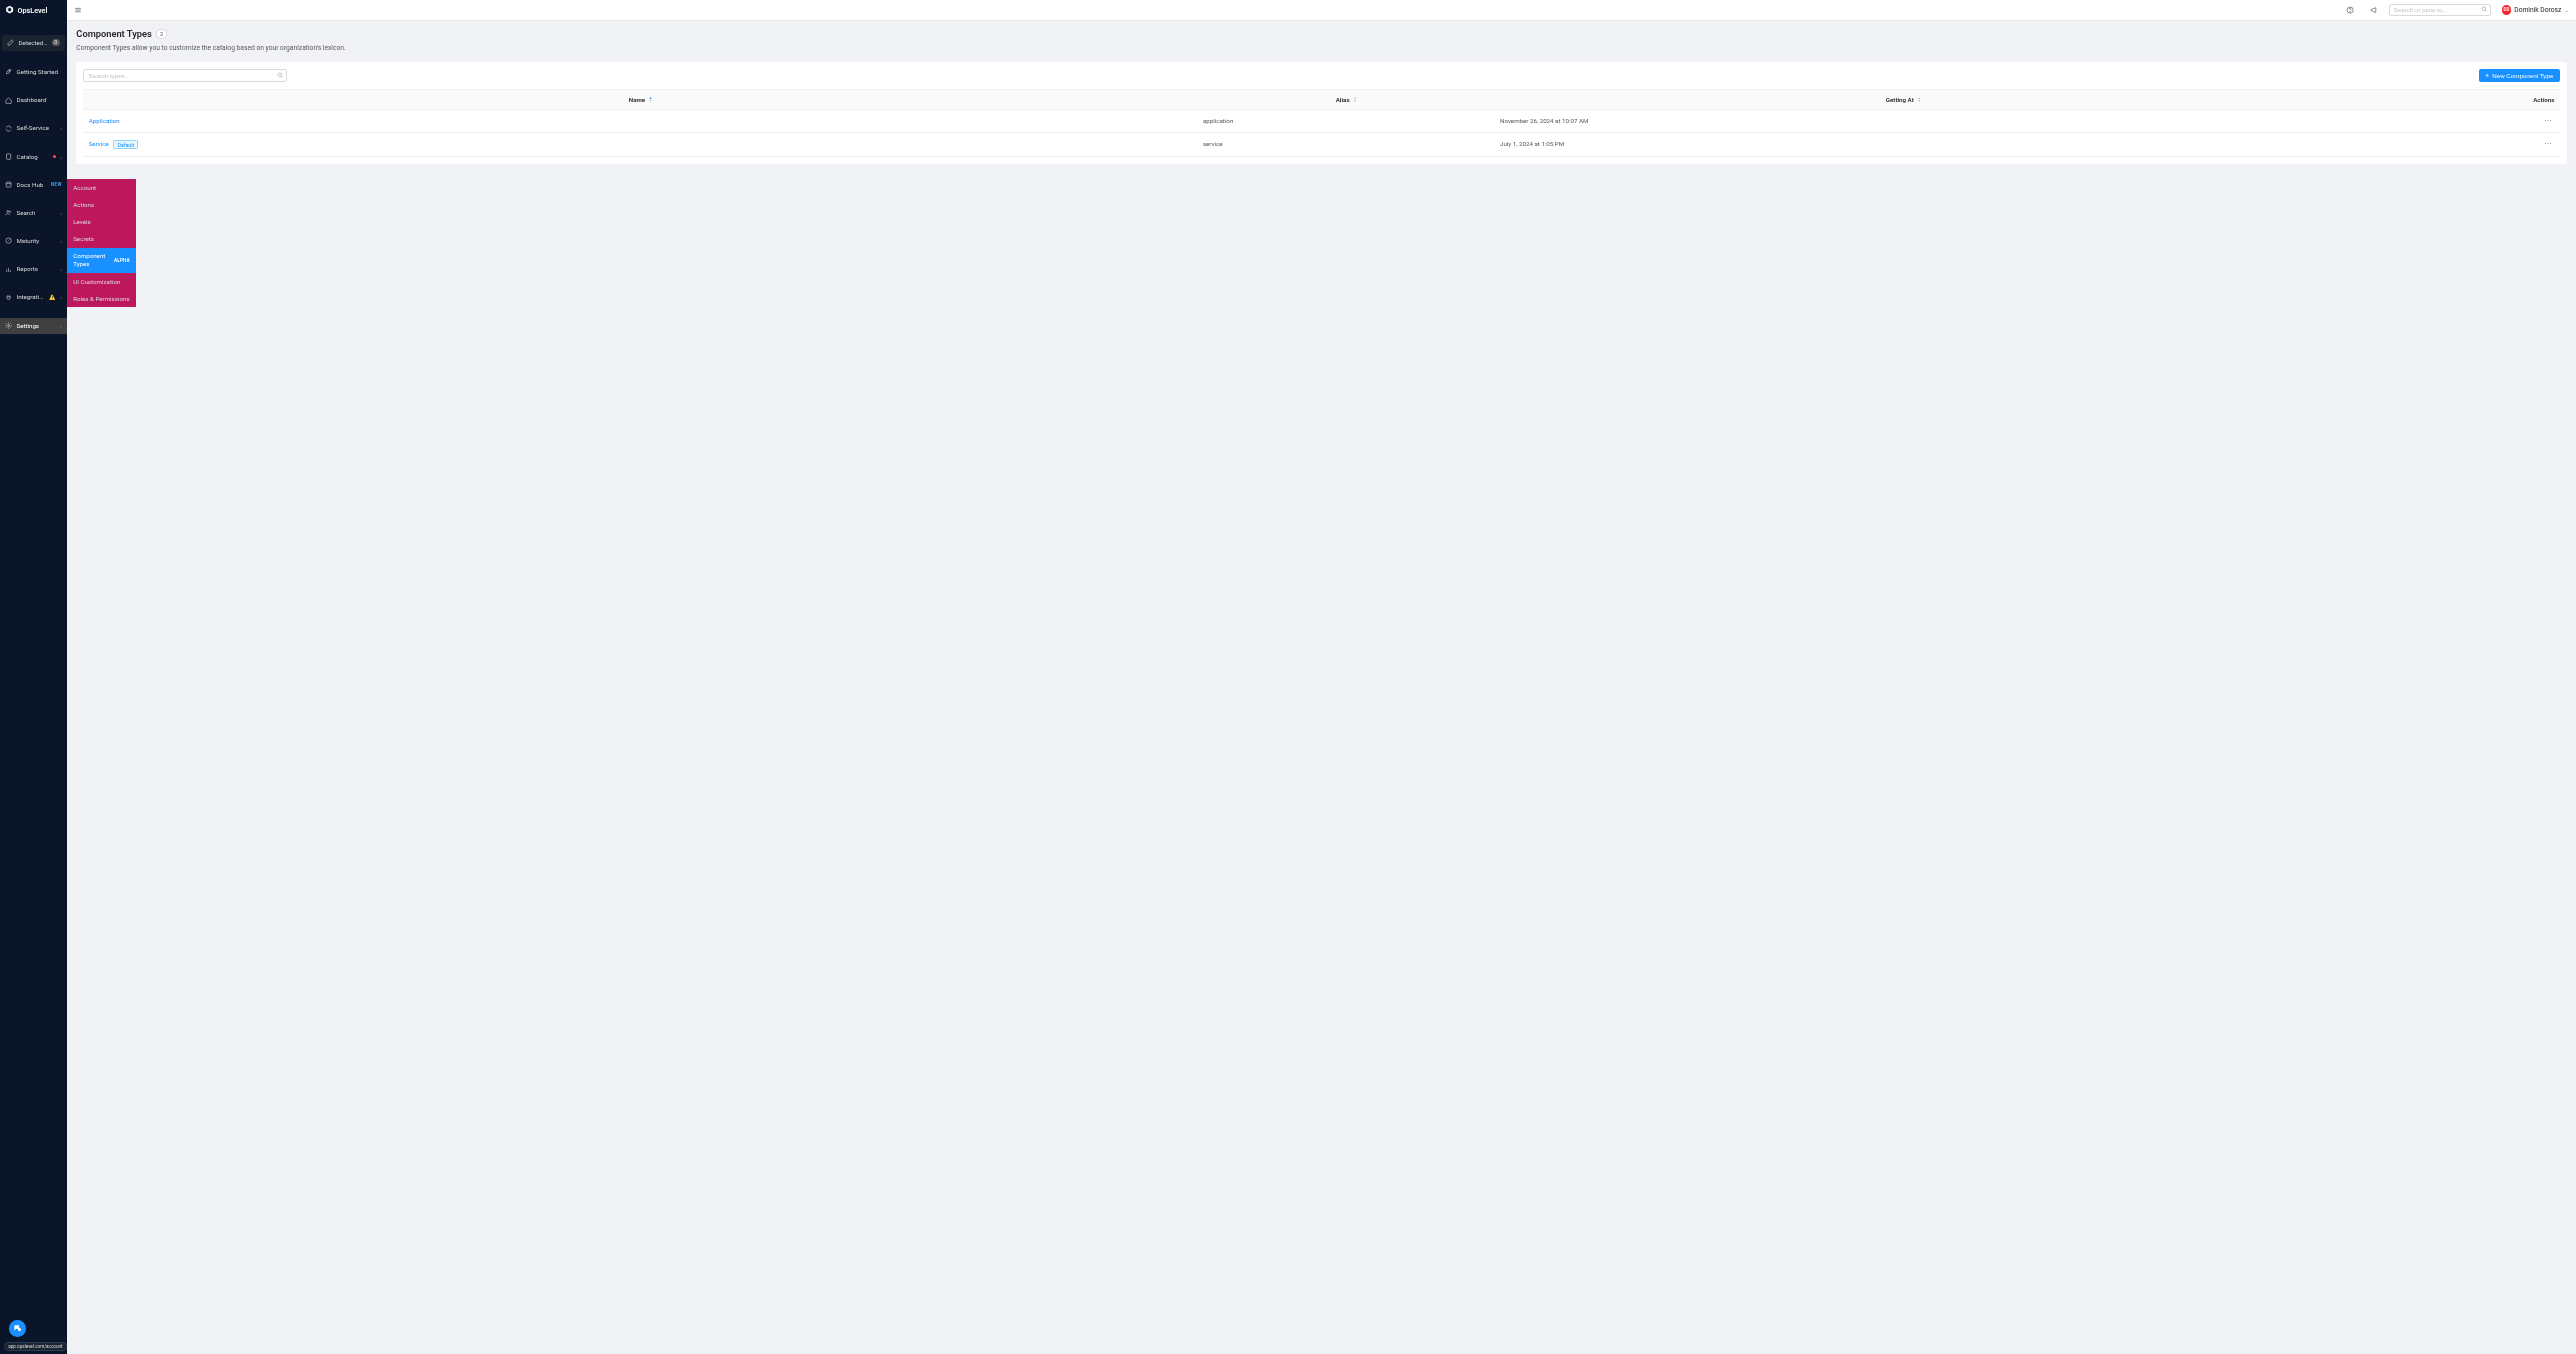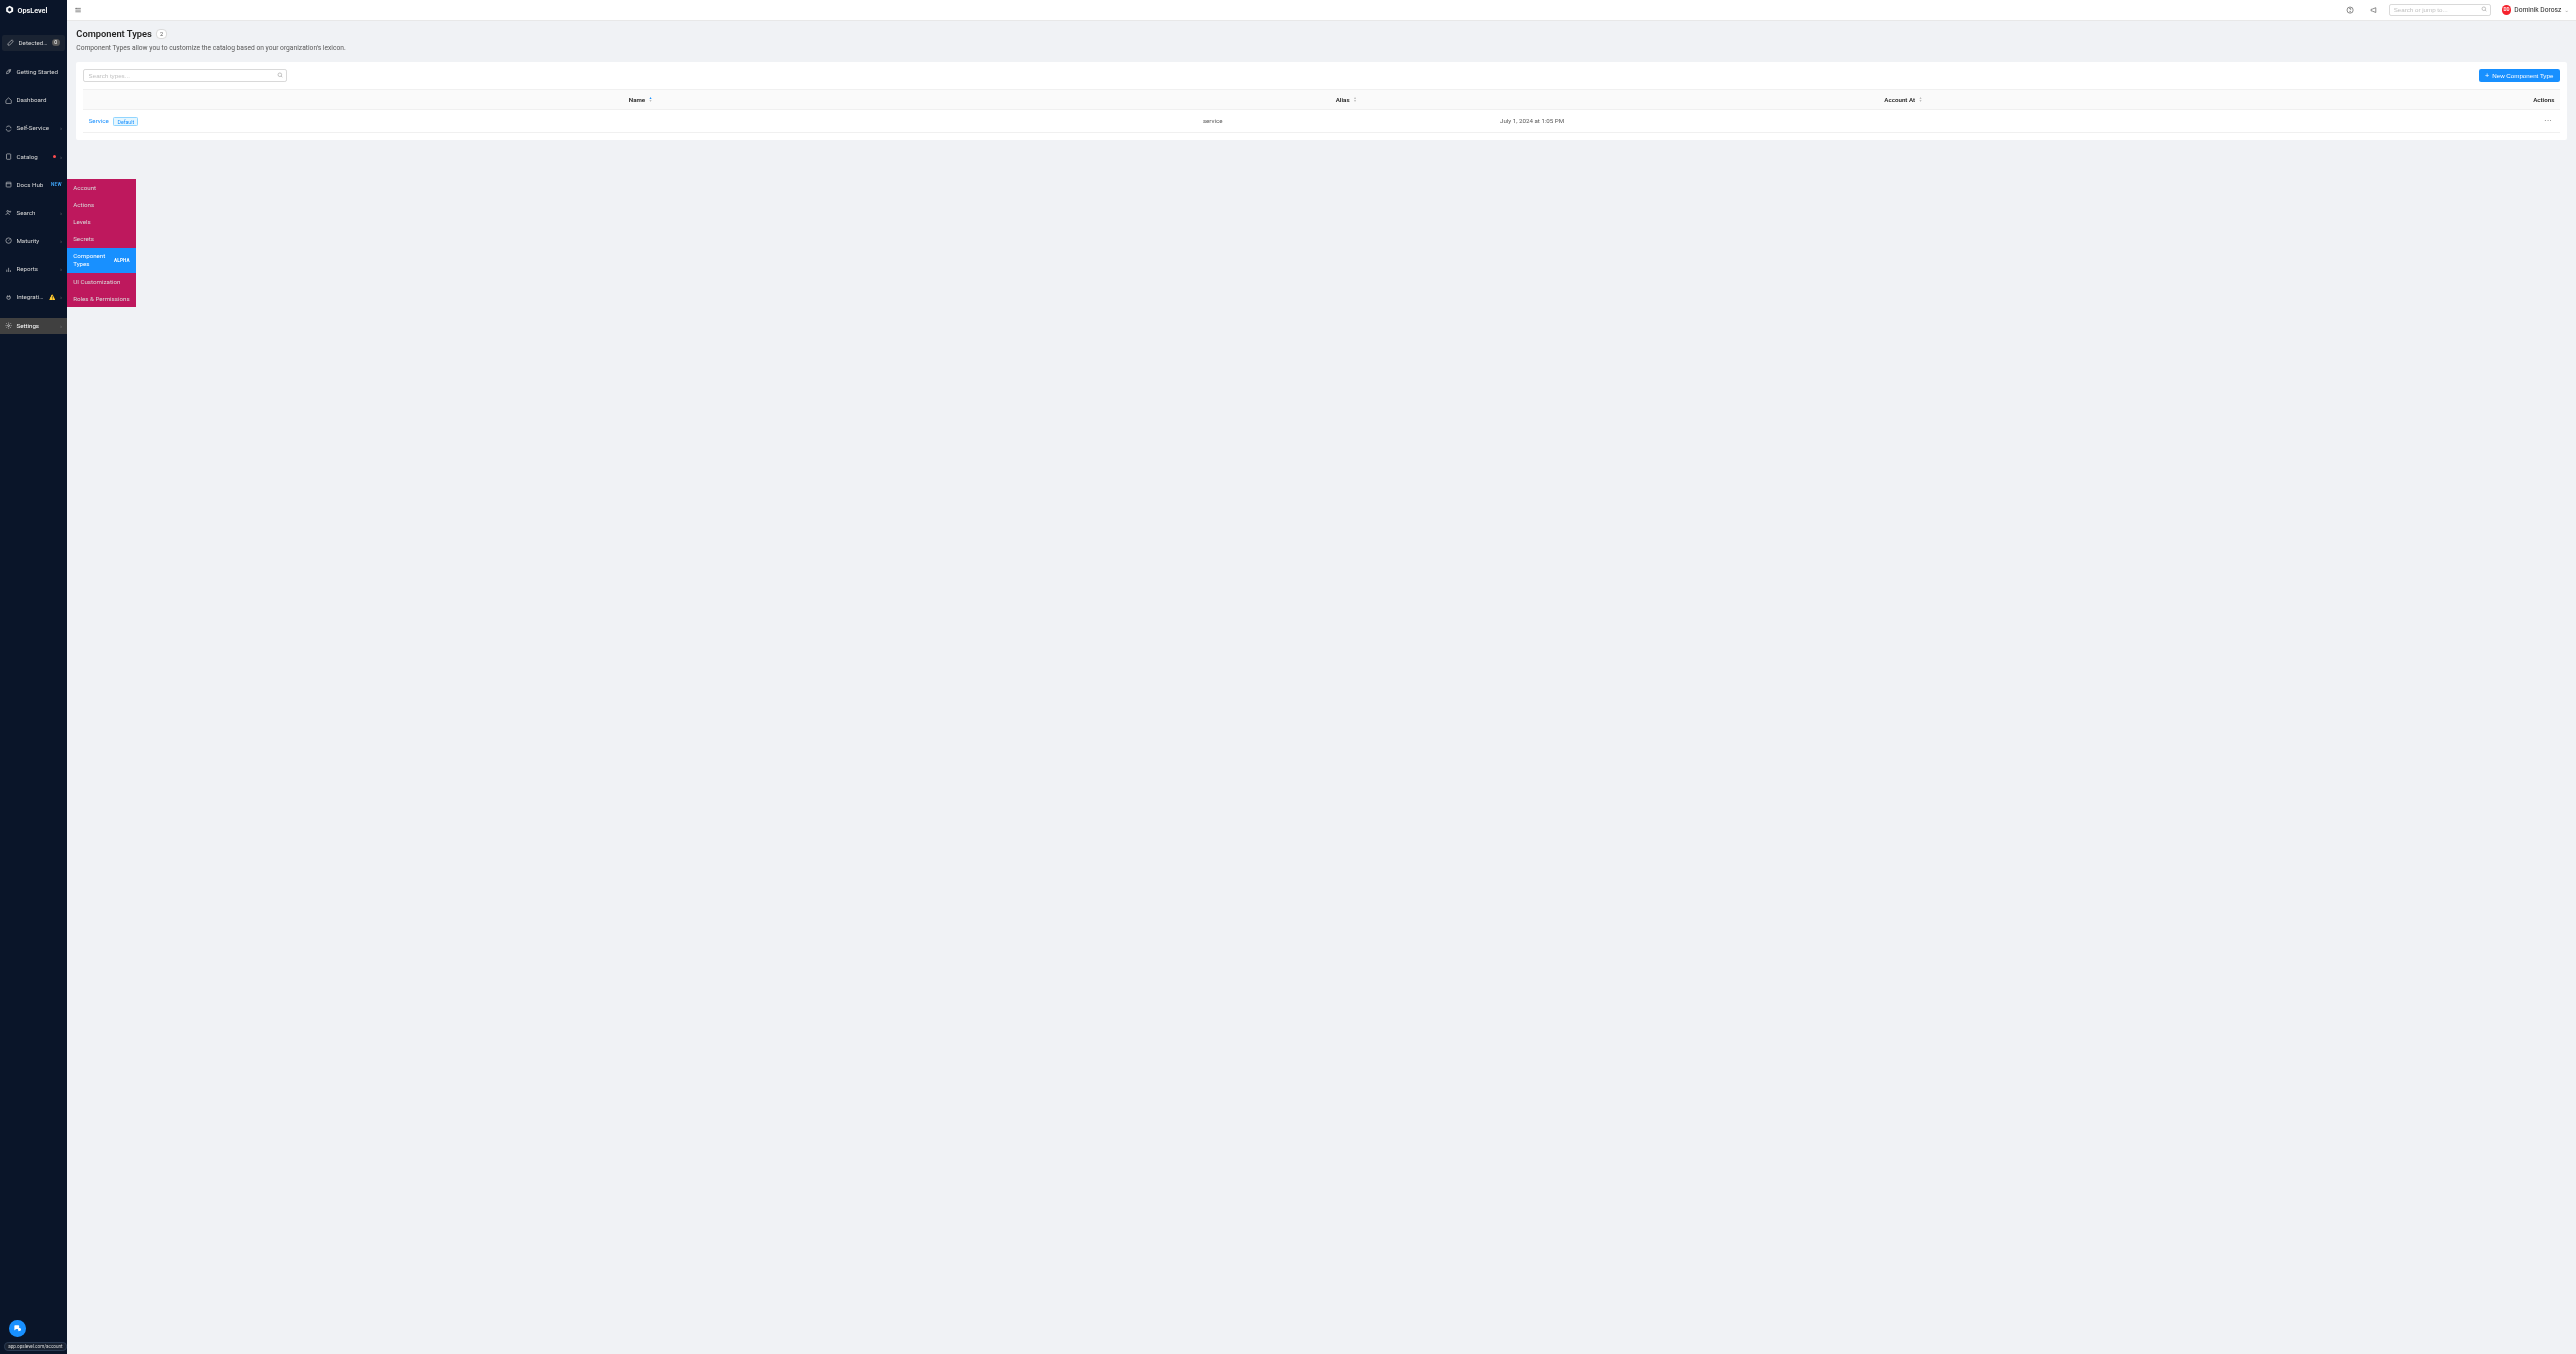--- a/index.html
+++ b/index.html
@@ -328,34 +328,42 @@
                 </span>
             </th>
             <th class="col-alias">
               <span>Alias</span>
               <span class="sort-icons">
                   <span>▲</span>
                   <span>▼</span>
                 </span>
             </th>
             <th class="col-updated">
-              <span>Account At</span>
+              <span>Getting At</span>
               <span class="sort-icons">
                   <span>▲</span>
                   <span>▼</span>
                 </span>
             </th>
             <th class="col-actions">
               <span>Actions</span>
             </th>
           </tr>
         </thead>
         <tbody>
           <tr>
             <td>
+              <a class="link">Application</a>
+            </td>
+            <td>application</td>
+            <td>November 26, 2024 at 10:07 AM</td>
+            <td><span class="row-actions">···</span></td>
+          </tr>
+          <tr>
+            <td>
               <a class="link">Service</a>
               <span class="default-tag">Default</span>
             </td>
             <td>service</td>
             <td>July 1, 2024 at 1:05 PM</td>
             <td><span class="row-actions">···</span></td>
           </tr>
         </tbody>
       </table>
     </div>

